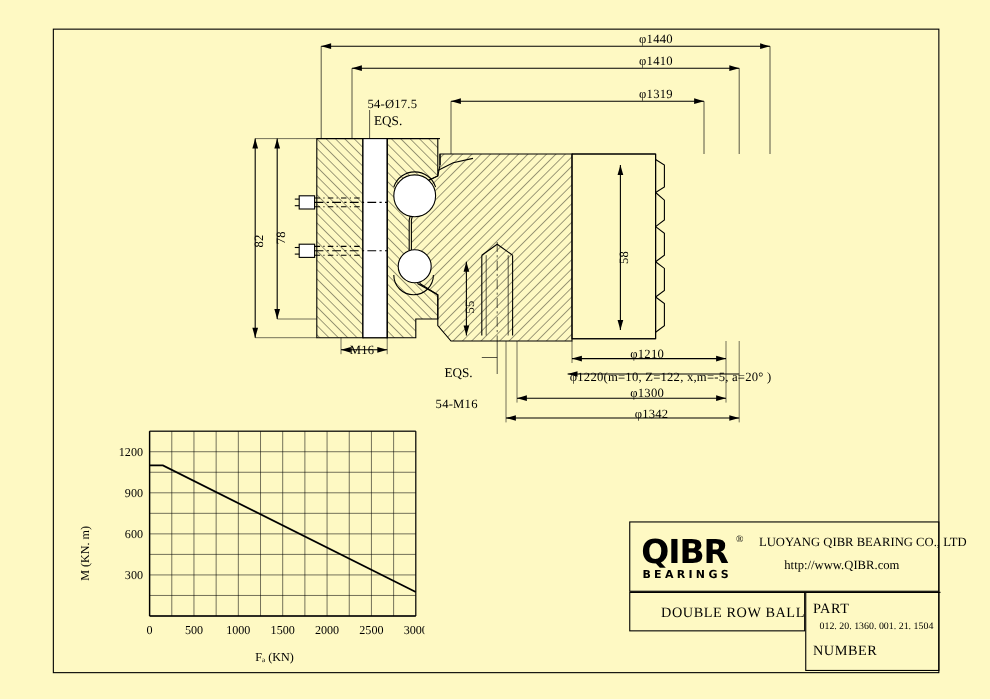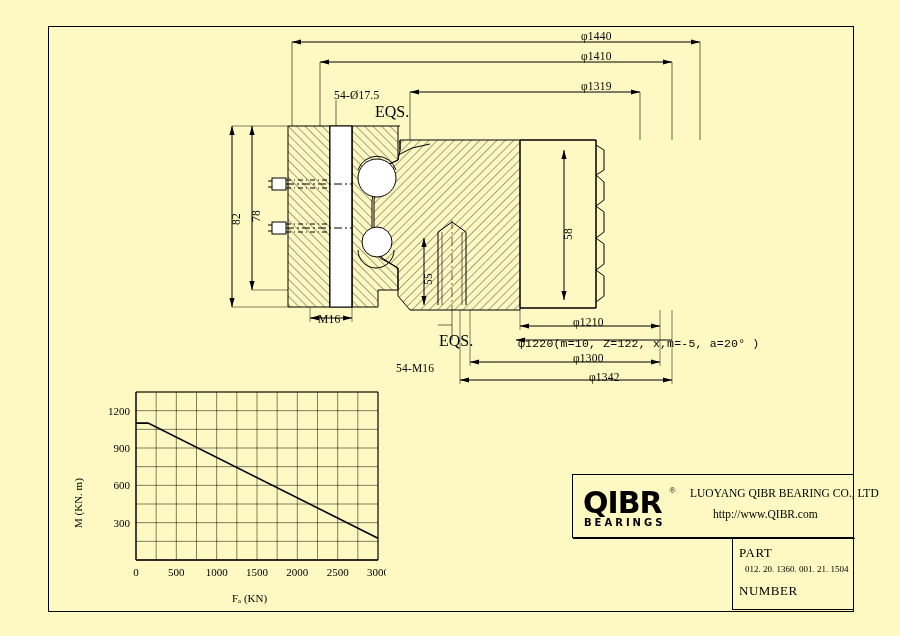--- a/index.html
+++ b/index.html
@@ -6,21 +6,21 @@
   body{width:900px;height:636px;font-family:"Liberation Serif",serif;color:#000;}
   #sheet{position:relative;width:900px;height:636px;overflow:hidden;background:#fef9c3;}
   .frame{position:absolute;left:48px;top:26px;width:806px;height:586px;border:1.5px solid #000;box-sizing:border-box;}
 
   .lbl{position:absolute;font-family:"Liberation Serif",serif;white-space:nowrap;}
   .ln{position:absolute;background:#000;}
   .h{height:1px;}
 
   
   .dim{font-size:11.5px;letter-spacing:.2px;}
-  .dim-s{font-size:16px;margin-left:35px;}
+  .dim-s{font-size:12px;}
   .rot{transform-origin:0 0;}
 
   .svgwrap{position:absolute;left:0;top:0;width:900px;height:636px;pointer-events:none;}
 
   
   #chart{position:absolute;left:96px;top:382px;width:290px;height:220px;}
   .axis-label{font-size:11px;}
 
   
   .tb{position:absolute;border:1.2px solid #000;box-sizing:border-box;}
@@ -175,23 +175,23 @@
   <div class="lbl dim" style="left:581px;top:80px;">φ1319</div>
 
   <div class="lbl dim" style="left:334px;top:89px;">54-Ø17.5</div>
   <div class="lbl dim-s" style="left:340px;top:103px;">EQS.</div>
 
   <div class="lbl dim" style="left:318px;top:313px;">M16</div>
   <div class="lbl dim" style="left:396px;top:318px;margin-top:44px;">54-M16</div>
   <div class="lbl dim-s" style="left:404px;top:332px;">EQS.</div>
 
   <div class="lbl dim" style="left:573px;top:316px;">φ1210</div>
-  <div class="lbl dim" style="left:518px;top:337px;font-family:Liberation Mono, monospace;">φ1220(m=10, Z=122, x,m=-5,  a=20° )</div>
+  <div class="lbl dim" style="left:518px;top:337px;">φ1220(m=10, Z=122, x,m=-5,  a=20° )</div>
   <div class="lbl dim" style="left:573px;top:352px;">φ1300</div>
-  <div class="lbl dim" style="left:589px;top:371px;text-align:right;">φ1342</div>
+  <div class="lbl dim" style="left:577px;top:371px;text-align:right;">φ1342</div>
 
   <div class="lbl dim rot" style="left:230px;top:225px;transform:rotate(-90deg);">82</div>
   <div class="lbl dim rot" style="left:250px;top:222px;transform:rotate(-90deg);">78</div>
   <div class="lbl dim rot" style="left:562px;top:240px;transform:rotate(-90deg);">58</div>
   <div class="lbl dim rot" style="left:422px;top:285px;transform:rotate(-90deg);">55</div>
 
   <svg id="chart" viewBox="0 0 290 220">
     <g id="chart-grid" stroke="#000" fill="none">
         <line x1="40" y1="10" x2="40" y2="178" stroke="#000" stroke-width="0.5"></line>
         <line x1="60.166666666666664" y1="10" x2="60.166666666666664" y2="178" stroke="#000" stroke-width="0.5"></line>
@@ -243,19 +243,22 @@
 
   <div class="tb" style="left:572px;top:474px;width:282px;height:64px;">
     <div class="lbl logo-q" style="left:10px;top:10px;text-align:center;">QIBR</div>
     <div class="lbl" style="left:96px;top:10px;font-size:9px;">®</div>
     <div class="lbl logo-sub" style="left:11px;top:42px;">BEARINGS</div>
     <div class="lbl" style="left:117px;top:12px;font-size:11.5px;">LUOYANG QIBR BEARING CO., LTD</div>
     <div class="lbl" style="left:140px;top:33px;font-size:11.5px;">http://www.QIBR.com</div>
     <div class="ln h" style="left:0px;top:63px;width:282px;background:#000;"></div>
   </div>
 
+  <div class="tb" style="left:572px;top:538px;width:160px;height:36px;">
+    <div class="lbl tb-txt" style="left:28px;top:10px;">DOUBLE ROW BALL</div>
+  </div>
   <div class="tb" style="left:732px;top:538px;width:122px;height:72px;">
     <div class="lbl tb-txt" style="left:6px;top:6px;">PART</div>
     <div class="lbl tb-small" style="left:12px;top:25px;">012. 20. 1360. 001. 21. 1504</div>
     <div class="lbl tb-txt" style="left:6px;top:44px;">NUMBER</div>
   </div>
 
 </div>
 
 </body></html>

